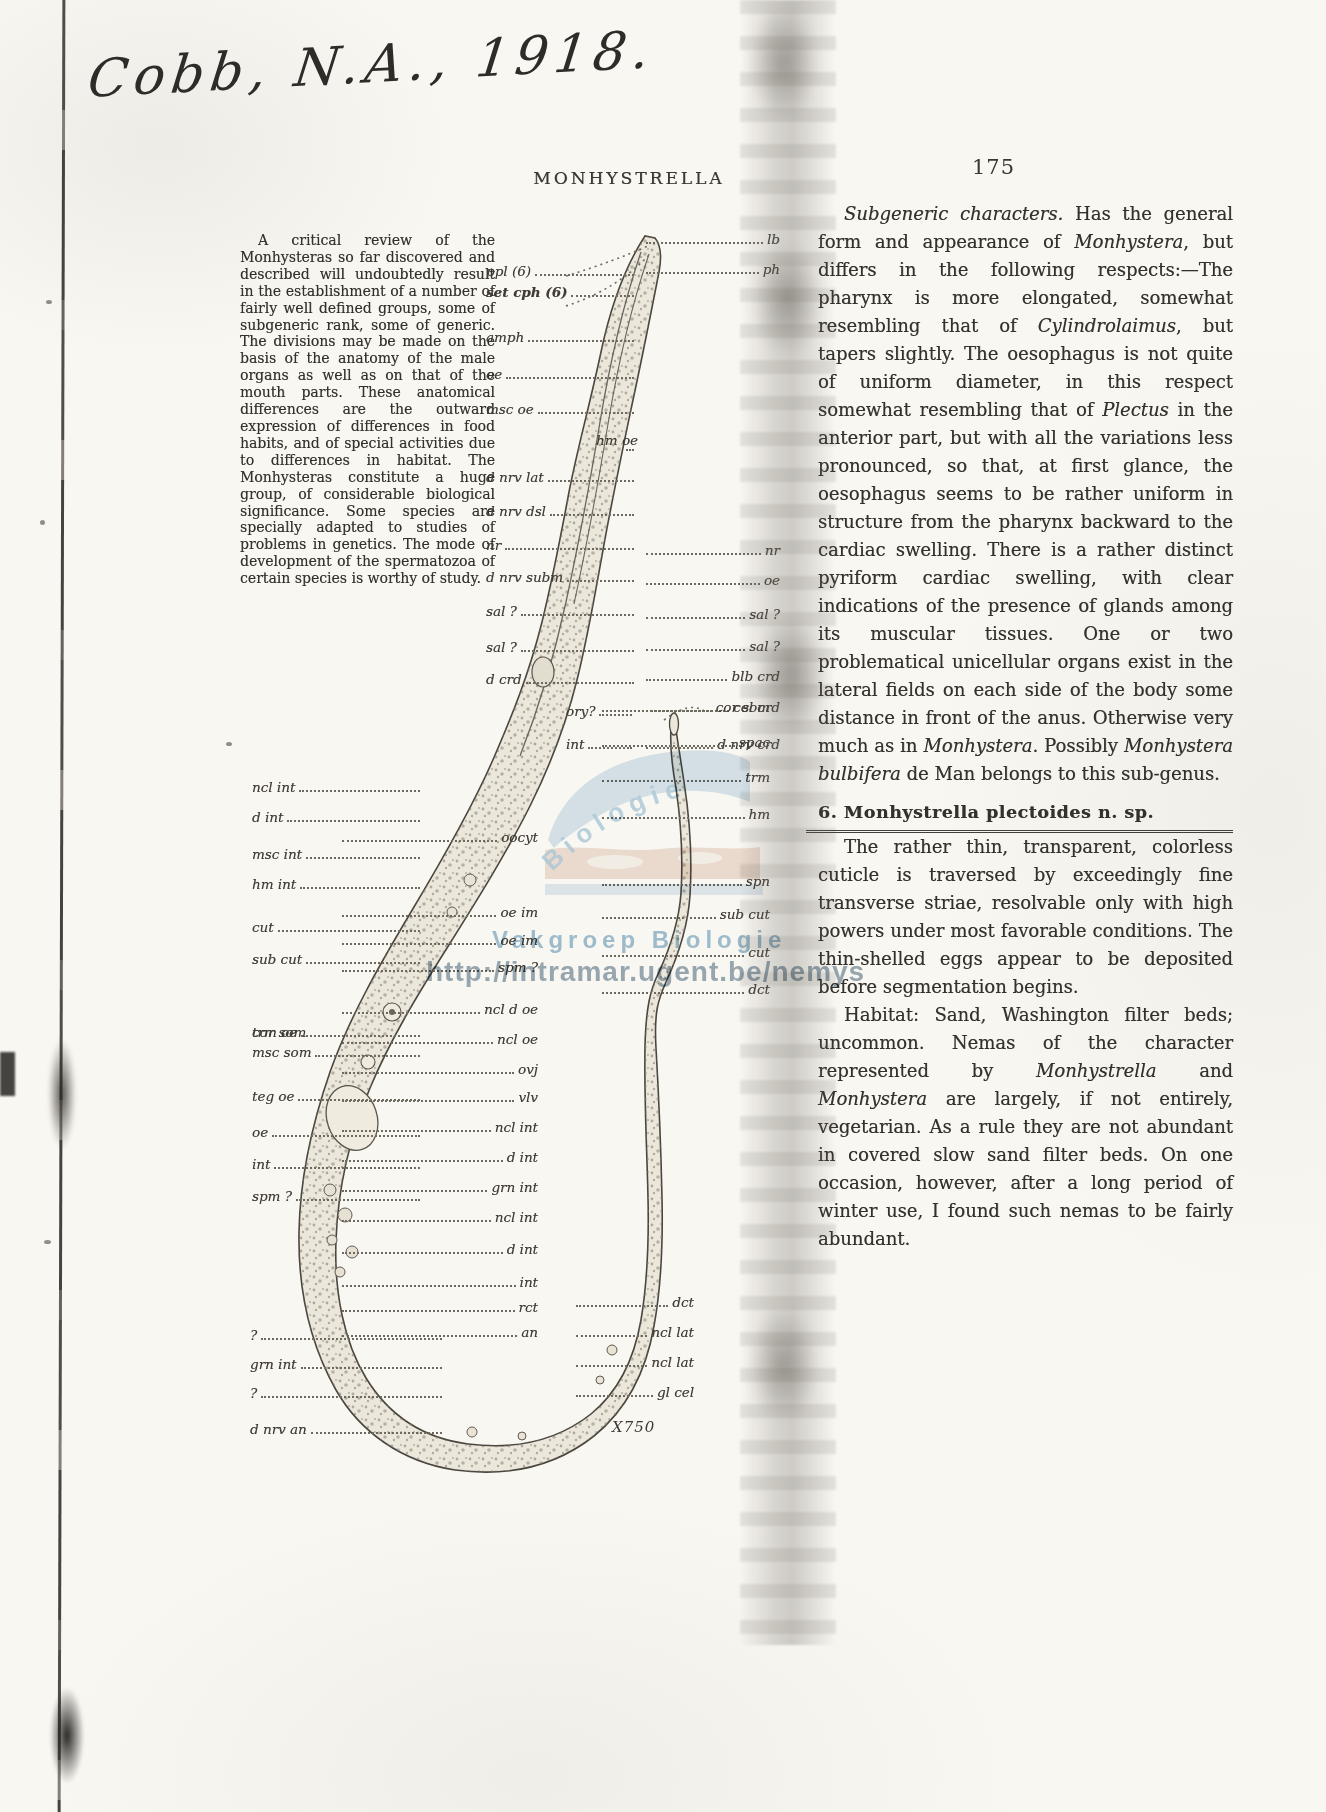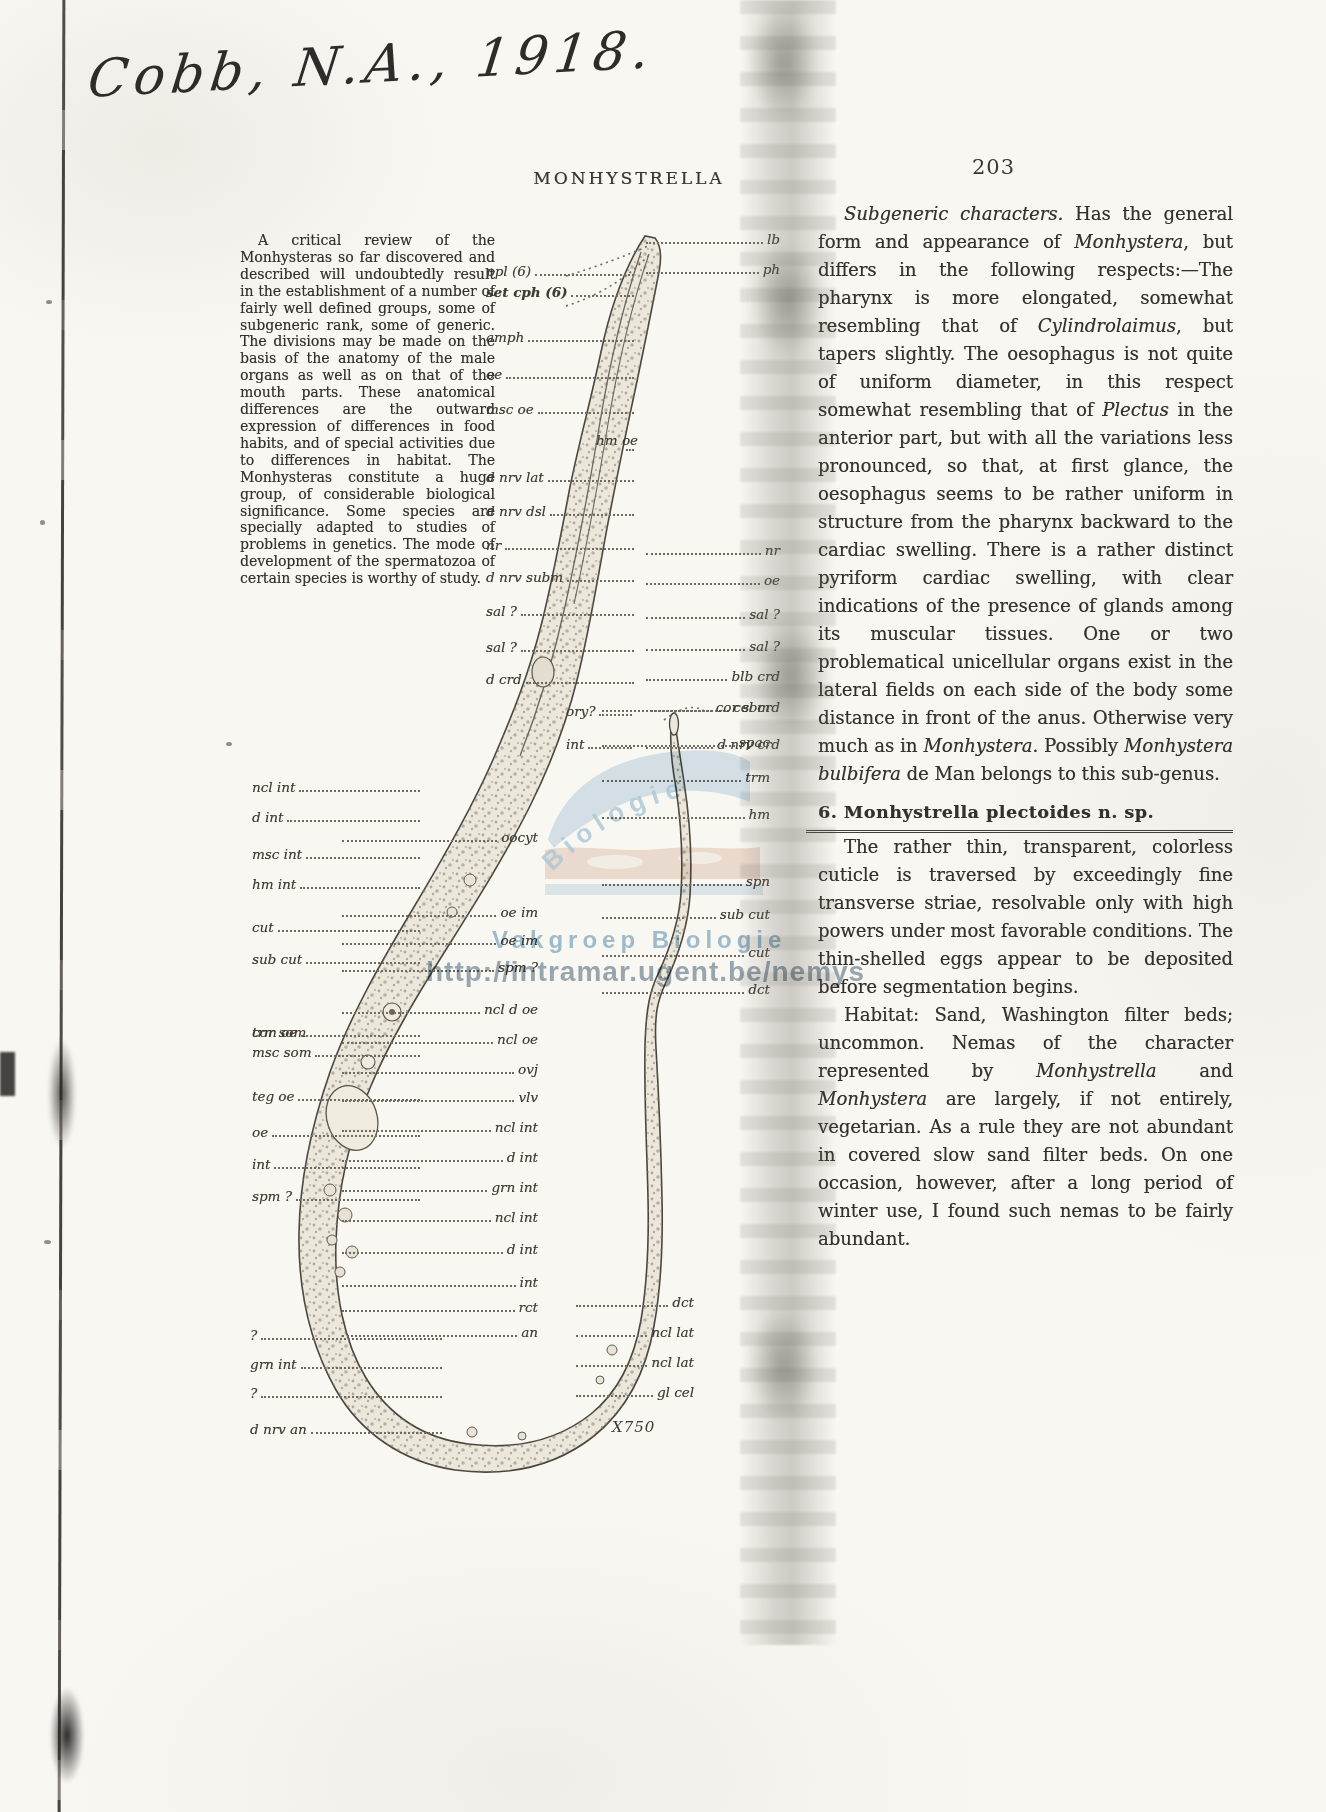--- a/index.html
+++ b/index.html
@@ -104,21 +104,21 @@
   <div class="speck" style="left:44px;top:1240px;width:7px;height:4px;" data-interactable="false"></div>
   <div class="fold-band" data-interactable="false"></div>
   <div class="fold-patch" style="left:748px;top:8px;" data-interactable="false"></div>
   <div class="fold-patch" style="left:752px;top:245px;" data-interactable="false"></div>
   <div class="fold-patch" style="left:756px;top:620px;" data-interactable="false"></div>
   <div class="fold-patch" style="left:748px;top:1310px;" data-interactable="false"></div>
 
   <div class="handwriting" data-interactable="false">Cobb, N.A., 1918.</div>
 
   <div class="running-title" data-interactable="false">MONHYSTRELLA</div>
-  <div class="page-number" data-interactable="false">203</div>
+  <div class="page-number" data-interactable="false">175</div>
 
   <div class="caption" data-interactable="false">
     <p data-interactable="false">A critical review of the Monhysteras so far discovered and described will undoubtedly result in the establishment of a number of fairly well defined groups, some of subgeneric rank, some of generic. The divisions may be made on the basis of the anatomy of the male organs as well as on that of the mouth parts. These anatomical differences are the outward expression of differences in food habits, and of special activities due to differences in habitat. The Monhysteras constitute a huge group, of considerable biological significance. Some species are specially adapted to studies of problems in genetics. The mode of development of the spermatozoa of certain species is worthy of study.</p>
   </div>
 
   <svg class="fig-svg" width="1326" height="1812" viewBox="0 0 1326 1812" data-interactable="false">
     <defs>
       <pattern id="sp" width="13" height="13" patternUnits="userSpaceOnUse">
         <circle cx="2" cy="3" r="1.4" fill="#7d776a"></circle>
         <circle cx="8" cy="7" r="1.8" fill="#8a8478"></circle>

